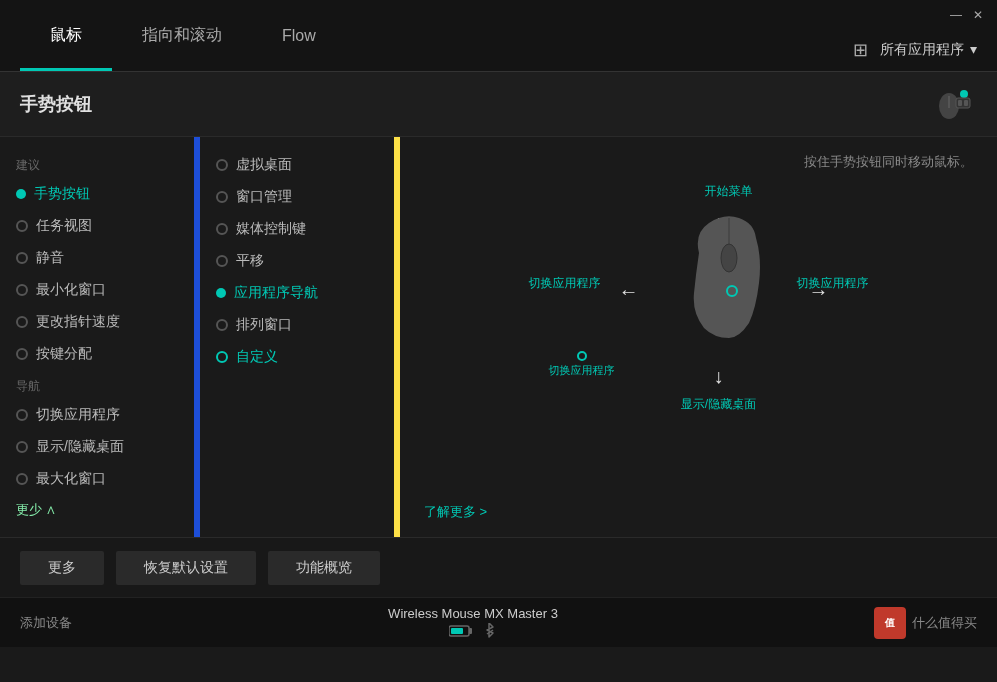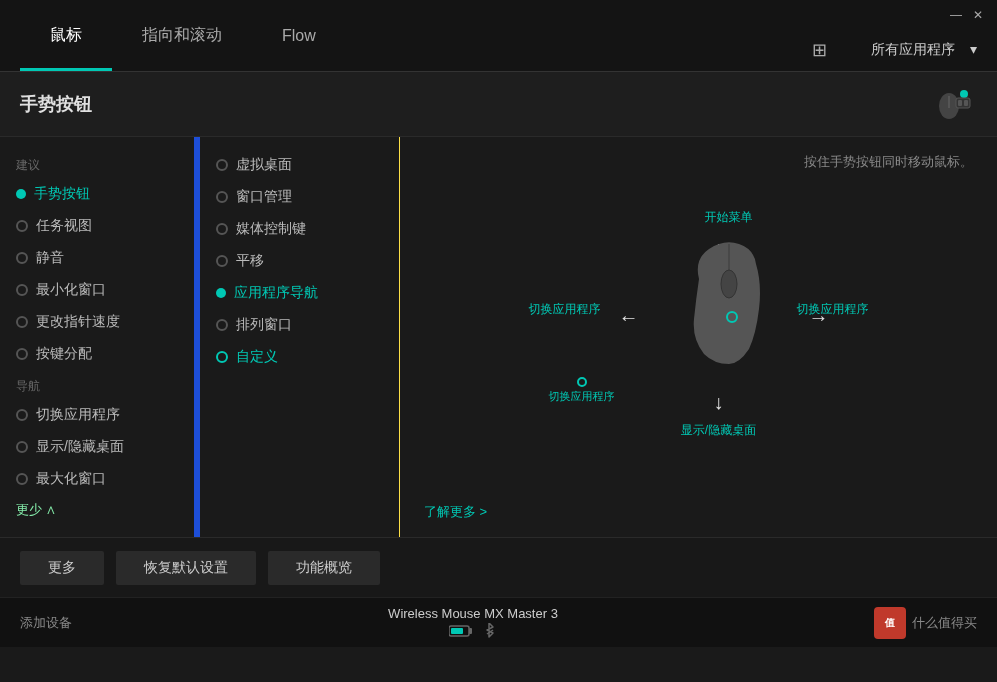--- a/index.html
+++ b/index.html
@@ -70,23 +70,22 @@
     }
     .grid-icon {
       color: #aaa;
       font-size: 18px;
     }
     .app-selector {
       color: #ccc;
       font-size: 14px;
       display: flex;
       align-items: flex-start;
-      gap: 15px;
-      cursor: pointer;
-      margin-left: 32px;
+      gap: 6px;
+      cursor: pointer;
     }
 
     
     .section-header {
       display: flex;
       align-items: center;
       padding: 16px 20px;
       background: #1e1e1e;
       border-bottom: 1px solid #2a2a2a;
     }
@@ -146,21 +145,21 @@
       font-size: 13px;
       color: #86efac;
       cursor: pointer;
       gap: 4px;
     }
 
     
     .mid-panel {
       width: 200px;
       min-width: 200px;
-      border-right: 1px solid #fde047;
+      border-right: 6px solid #fde047;
       padding: 12px 0;
       overflow-y: auto;
       text-align: center;
     }
     .mid-item {
       display: flex;
       align-items: center;
       padding: 7px 16px;
       font-size: 14px;
       color: #bbb;
@@ -191,21 +190,20 @@
       color: #888;
       text-align: right;
       margin-bottom: 12px;
     }
 
     
     .mouse-diagram {
       flex: 1;
       position: relative;
       display: flex;
-      align-items: center;
       justify-content: center;
     }
 
     .direction-label {
       position: absolute;
       font-size: 12px;
       color: #00c8b4;
       white-space: nowrap;
     }
     .direction-arrow {

